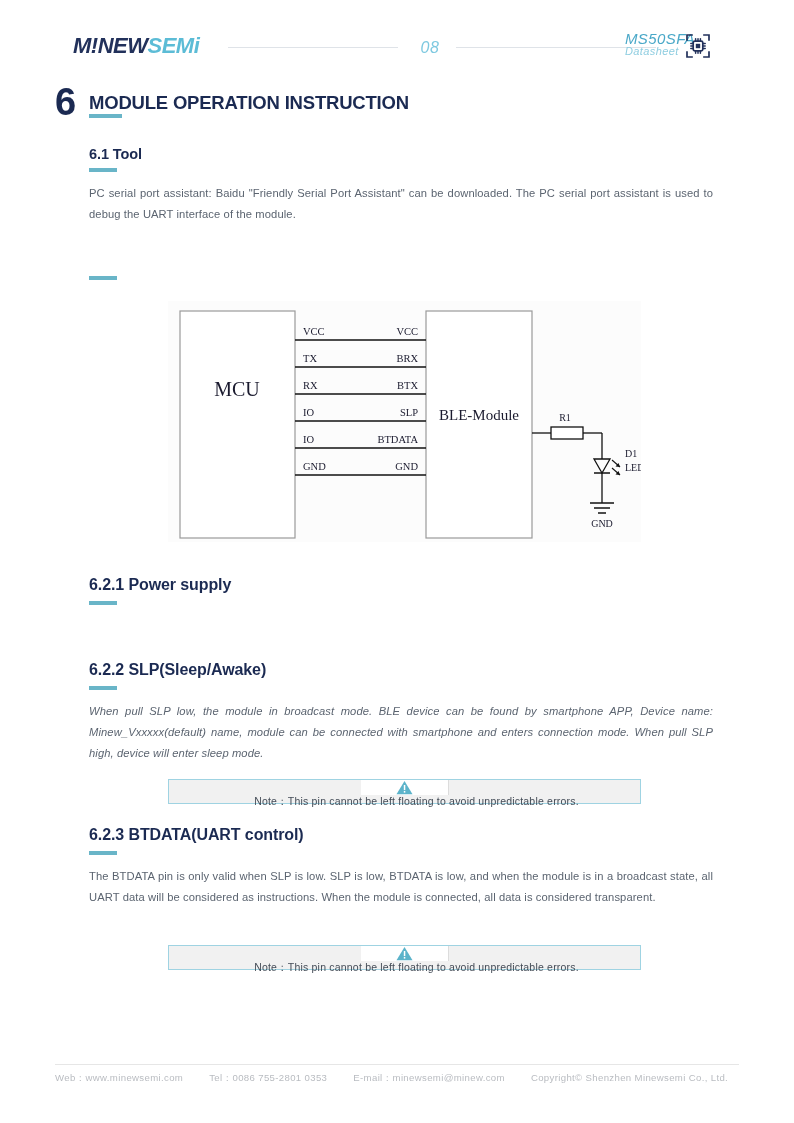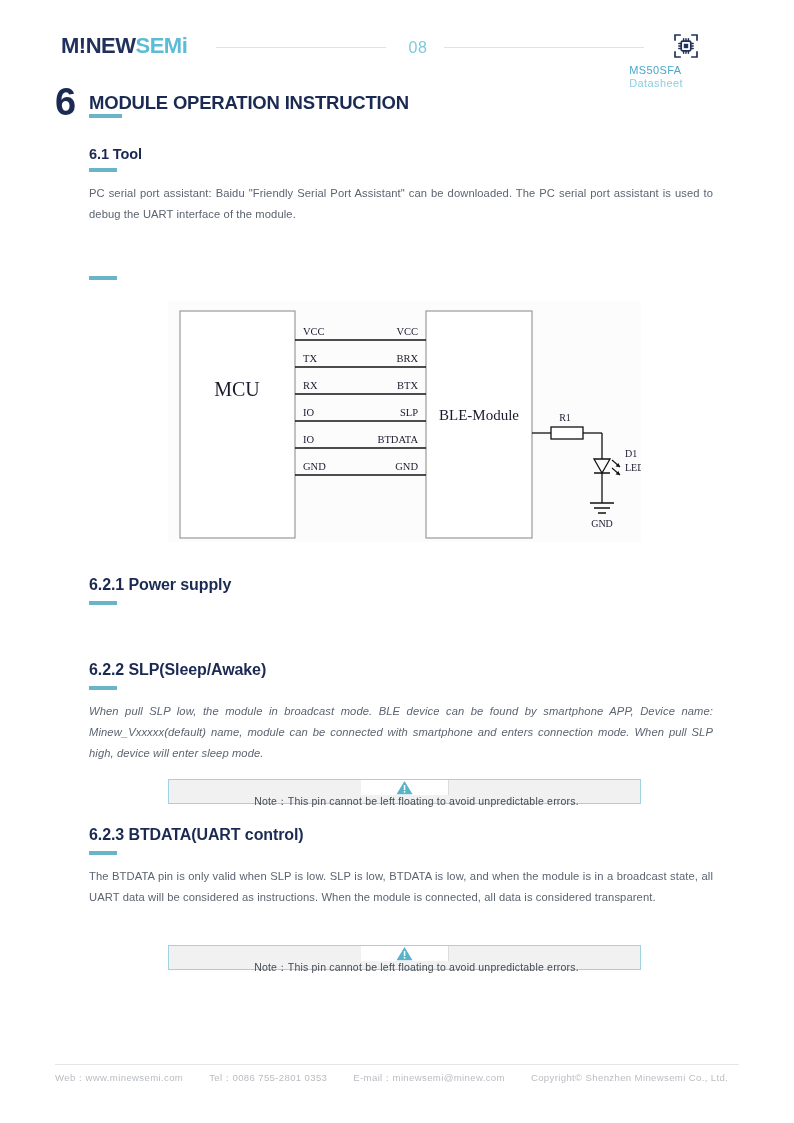--- a/index.html
+++ b/index.html
@@ -5,31 +5,31 @@
   * { box-sizing: border-box; margin: 0; padding: 0; }
   html, body {
     width: 794px; height: 1123px;
     background: #ffffff;
     font-family: "Liberation Sans", sans-serif;
     -webkit-font-smoothing: antialiased;
   }
   .page { position: relative; width: 794px; height: 1123px; overflow: hidden; }
 
   
-  .header { position: absolute; left: 4px; top: 0; width: 737px; height: 78px; }
+  .header { position: absolute; left: 16px; top: 0; width: 737px; height: 78px; font-style: italic; }
   .logo { position: absolute; left: 57px; top: 33px; font-size: 22px; font-weight: 700; letter-spacing: -0.5px; white-space: nowrap; }
   .logo .dark { color: #22315b; }
   .logo .light { color: #5cbcd6; }
   .hdr-rule { position: absolute; top: 47px; height: 1px; background: #dfe3e8; }
   .hdr-rule.left { left: 212px; width: 170px; }
   .hdr-rule.right { left: 440px; width: 200px; }
   .pagenum { position: absolute; left: 400px; top: 39px; width: 28px; text-align: center;
              font-size: 16px; color: #7ec9e0; letter-spacing: 0.5px; }
   .hdr-doc { position: absolute; right: 58px; top: 32px; text-align: left; line-height: 13px; }
-  .hdr-doc .t1 { font-size: 11px; color: #4aa8c8; letter-spacing: 0.4px; margin-top: 32px; }
+  .hdr-doc .t1 { font-size: 15px; color: #4aa8c8; letter-spacing: 0.4px; }
   .hdr-doc .t2 { font-size: 11px; color: #8ecde0; letter-spacing: 0.4px; }
   .chip-icon { position: absolute; right: 42px; top: 33px; width: 26px; height: 26px; }
 
   
   .sec-num { position: absolute; left: 55px; top: 83px; font-size: 38px; font-weight: 700; color: #1b2a52; line-height: 38px; }
   .sec-title { position: absolute; left: 89px; top: 92px; font-size: 18.5px; font-weight: 700; color: #1b2a52; letter-spacing: -0.2px; }
   .sec-underline { position: absolute; left: 89px; top: 114px; width: 33px; height: 4px; background: #69b5c8; }
 
   
   .sub-h { position: absolute; left: 89px; font-size: 14.5px; font-weight: 700; color: #1b2a52; letter-spacing: -0.1px; white-space: nowrap; }

